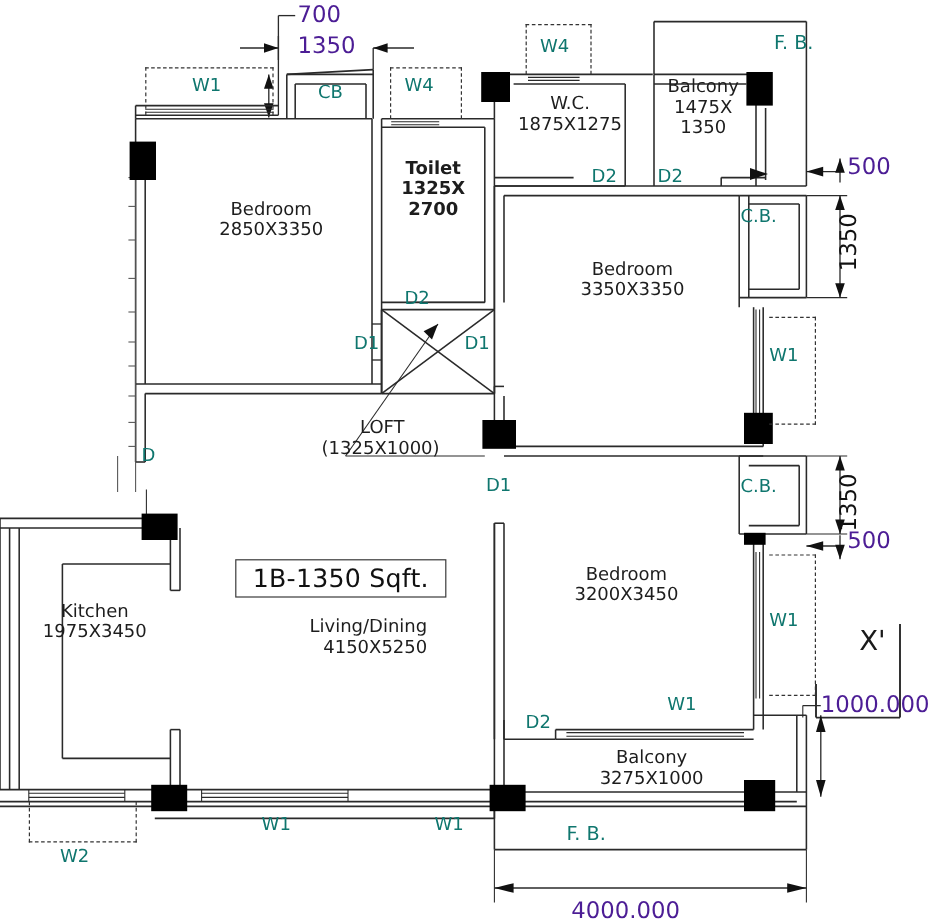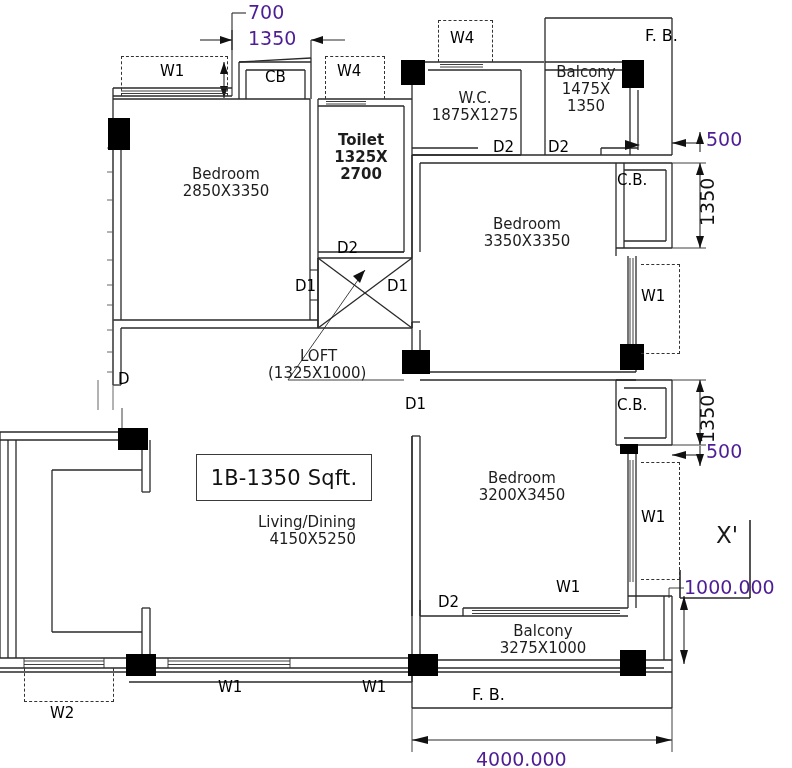--- a/index.html
+++ b/index.html
@@ -12,21 +12,21 @@
     position:relative;
     width:792px;
     height:768px;
     background:#ffffff;
     overflow:hidden;
   }
   .col{position:absolute;background:#000;}
   .dash{position:absolute;border:1.3px dashed #333;box-sizing:border-box;}
   .lbl{position:absolute;white-space:nowrap;line-height:1.12;}
   .room{font-size:15px;text-align:center;color:#1d1d1d;}
-  .tag{font-size:15px;color:#000000;text-align:center;}
+  .tag{font-size:15px;color:#0f766e;text-align:center;}
   .dim{font-size:19px;color:#4c1d95;}
   .dimv{font-size:19px;color:#111;transform:rotate(-90deg);transform-origin:left top;}
   svg{position:absolute;left:0;top:0;overflow:visible;}
   .areabox{
     position:absolute;
     border:1.6px solid #3a3a3a;
     box-sizing:border-box;
     display:flex;align-items:center;justify-content:center;
     font-size:21px;letter-spacing:.2px;color:#111;
   }
@@ -292,54 +292,58 @@
   <div class="col" style="left:620px;top:650px;width:26px;height:26px;"></div>
   <div class="col" style="left:620px;top:444px;width:18px;height:10px;"></div>
 
   <div class="dash" style="left:121px;top:56px;width:107px;height:40px;border-bottom:none;"></div>
   <div class="dash" style="left:325px;top:56px;width:60px;height:43px;border-bottom:none;"></div>
   <div class="dash" style="left:438px;top:20px;width:55px;height:42px;border-bottom:none;"></div>
   <div class="dash" style="left:641px;top:264px;width:39px;height:90px;border-left:none;"></div>
   <div class="dash" style="left:641px;top:462px;width:39px;height:118px;border-left:none;"></div>
   <div class="dash" style="left:24px;top:668px;width:90px;height:34px;border-top:none;"></div>
 
-  <div class="areabox" style="left:196px;top:454px;width:176px;height:47px;">1B-1350 Sqft.</div>
+  <div class="areabox" style="left:196px;top:466px;width:176px;height:32px;">1B-1350 Sqft.</div>
 
   <div class="lbl room" style="left:166px;top:166px;width:120px;">
     <div>Bedroom</div>
     <div>2850X3350</div>
   </div>
 
   <div class="lbl room" style="left:322px;top:132px;width:78px;font-weight:bold;">
     <div>Toilet</div>
     <div>1325X</div>
     <div>2700</div>
   </div>
 
-  <div class="lbl room" style="left:414px;top:78px;width:122px;margin-top:12px;">
+  <div class="lbl room" style="left:414px;top:78px;width:122px;">
     <div>W.C.</div>
     <div>1875X1275</div>
   </div>
 
   <div class="lbl room" style="left:546px;top:64px;width:80px;">
     <div>Balcony</div>
     <div>1475X</div>
     <div>1350</div>
   </div>
 
   <div class="lbl room" style="left:466px;top:216px;width:122px;">
     <div>Bedroom</div>
     <div>3350X3350</div>
   </div>
 
   <div class="lbl room" style="left:462px;top:470px;width:120px;">
     <div>Bedroom</div>
     <div>3200X3450</div>
   </div>
 
+  <div class="lbl room" style="left:20px;top:501px;width:118px;">
+    <div>Kitchen</div>
+    <div>1975X3450</div>
+  </div>
 
   <div class="lbl room" style="left:224px;top:514px;width:132px;text-align:right;">
     <div>Living/Dining</div>
     <div>4150X5250</div>
   </div>
 
   <div class="lbl room" style="left:484px;top:623px;width:118px;">
     <div>Balcony</div>
     <div>3275X1000</div>
   </div>

